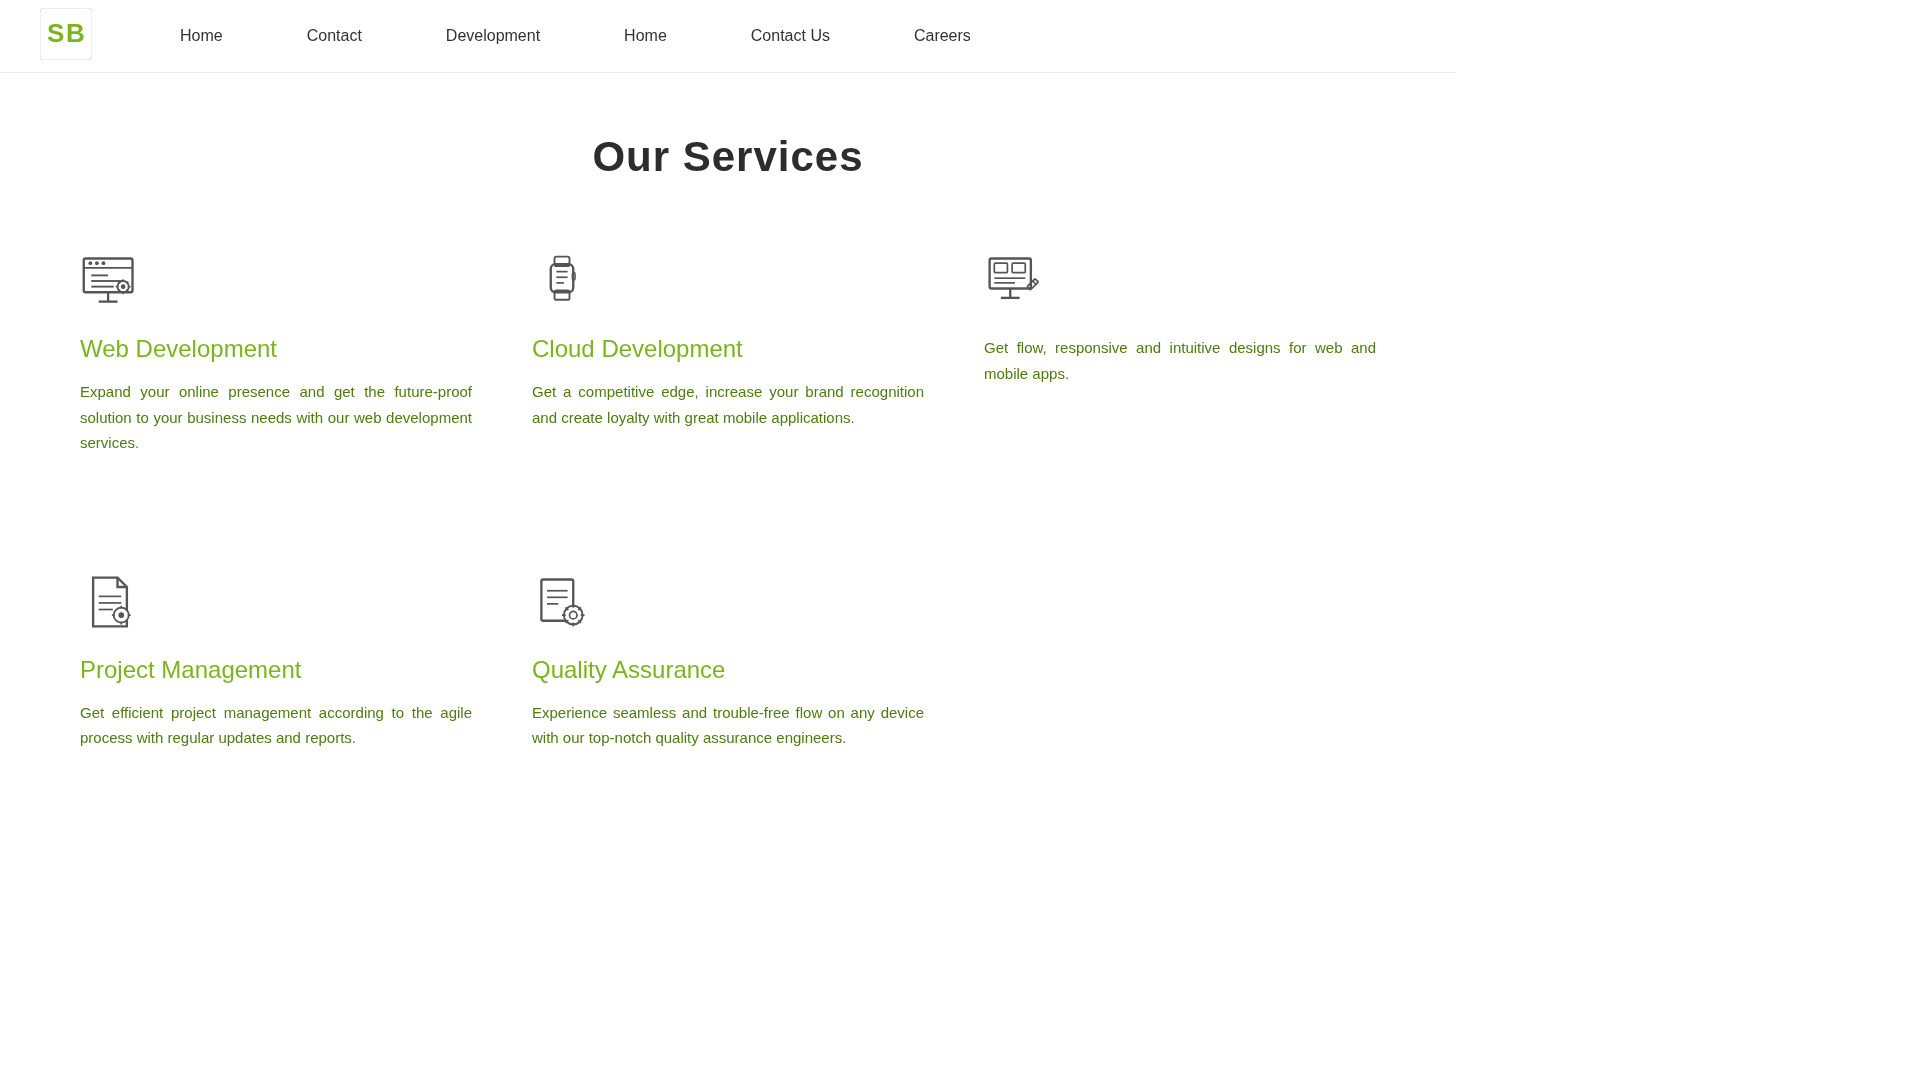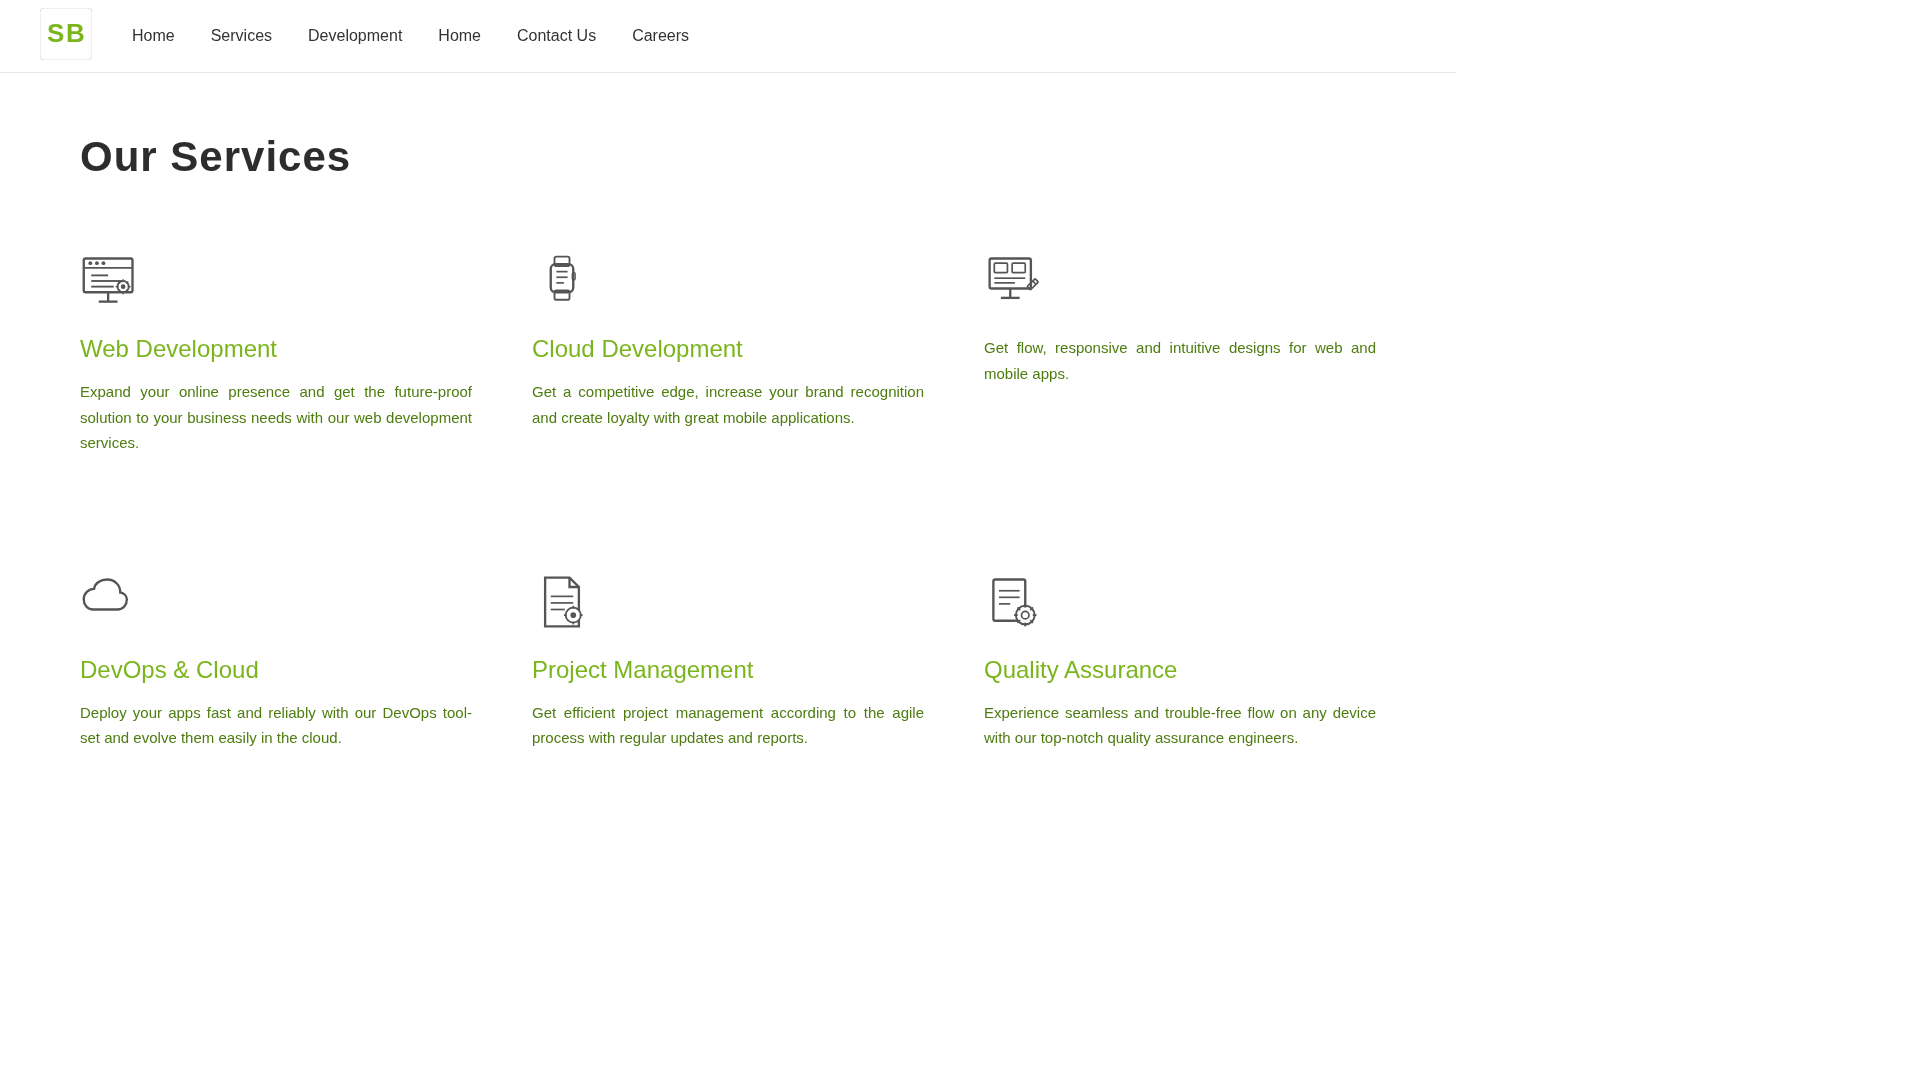--- a/index.html
+++ b/index.html
@@ -35,29 +35,30 @@
       display: flex;
       gap: 36px;
       list-style: none;
     }
 
     .nav-links li a {
       text-decoration: none;
       color: #333;
       font-size: 16px;
       font-weight: 400;
+      margin-left: 48px;
     }
 
     
     main {
       padding: 60px 80px 80px;
     }
 
     .page-title {
-      text-align: left;
+      text-align: center;
       font-size: 42px;
       font-weight: 700;
       color: #2d2d2d;
       margin-bottom: 70px;
       letter-spacing: 1px;
     }
 
     .services-grid {
       display: grid;
       grid-template-columns: repeat(3, 1fr);
@@ -118,21 +119,21 @@
       <rect width="52" height="52" rx="4" fill="white" stroke="#e0e0e0" stroke-width="1"></rect>
 
       <text x="7" y="34" font-family="Arial" font-size="26" font-weight="700" fill="#7ab51d">S</text>
 
       <text x="26" y="34" font-family="Arial" font-size="26" font-weight="700" fill="#7ab51d">B</text>
     </svg>
   </div>
 
   <ul class="nav-links">
     <li><a href="#">Home</a></li>
-    <li><a href="#">Services</a></li>
+    <li><a href="#">Contact</a></li>
     <li><a href="#">Development</a></li>
     <li><a href="#">Home</a></li>
     <li><a href="#">Contact Us</a></li>
     <li><a href="#">Careers</a></li>
   </ul>
 </nav>
 
 <main>
   <h1 class="page-title">Our Services</h1>
 
@@ -208,30 +209,20 @@
           <line x1="11" y1="29" x2="44" y2="29" stroke="#555" stroke-width="1.8"></line>
           <line x1="11" y1="34" x2="33" y2="34" stroke="#555" stroke-width="1.8"></line>
 
           <rect x="46" y="38" width="12" height="5" rx="1" transform="rotate(-45 46 38)" stroke="#555" stroke-width="1.8" fill="none"></rect>
           <line x1="52" y1="32" x2="55" y2="35" stroke="#555" stroke-width="1.8"></line>
         </svg>
       </div>
       <p class="service-desc">Get flow, responsive and intuitive designs for web and mobile apps.</p>
     </div>
 
-    <div class="service-card">
-      <div class="service-icon">
-        <svg class="icon-svg" viewBox="0 0 64 64" fill="none" xmlns="http://www.w3.org/2000/svg">
-
-          <path d="M14 40 C8 40 4 35 4 29 C4 23 9 18 15 18 C16 12 22 8 29 8 C37 8 43 14 43 22 C46 22 50 25 50 29 C50 35 46 40 40 40 Z" stroke="#555" stroke-width="2.5" fill="none"></path>
-        </svg>
-      </div>
-      <h3 class="service-title">DevOps &amp; Cloud</h3>
-      <p class="service-desc">Deploy your apps fast and reliably with our DevOps tool-set and evolve them easily in the cloud.</p>
-    </div>
 
     <div class="service-card">
       <div class="service-icon">
         <svg class="icon-svg" viewBox="0 0 64 64" fill="none" xmlns="http://www.w3.org/2000/svg">
 
           <path d="M14 6 L40 6 L50 16 L50 58 L14 58 Z" stroke="#555" stroke-width="2.5" fill="none"></path>
           <path d="M40 6 L40 16 L50 16" stroke="#555" stroke-width="2.5" fill="none"></path>
 
           <line x1="20" y1="26" x2="44" y2="26" stroke="#555" stroke-width="1.8"></line>
           <line x1="20" y1="33" x2="44" y2="33" stroke="#555" stroke-width="1.8"></line>

